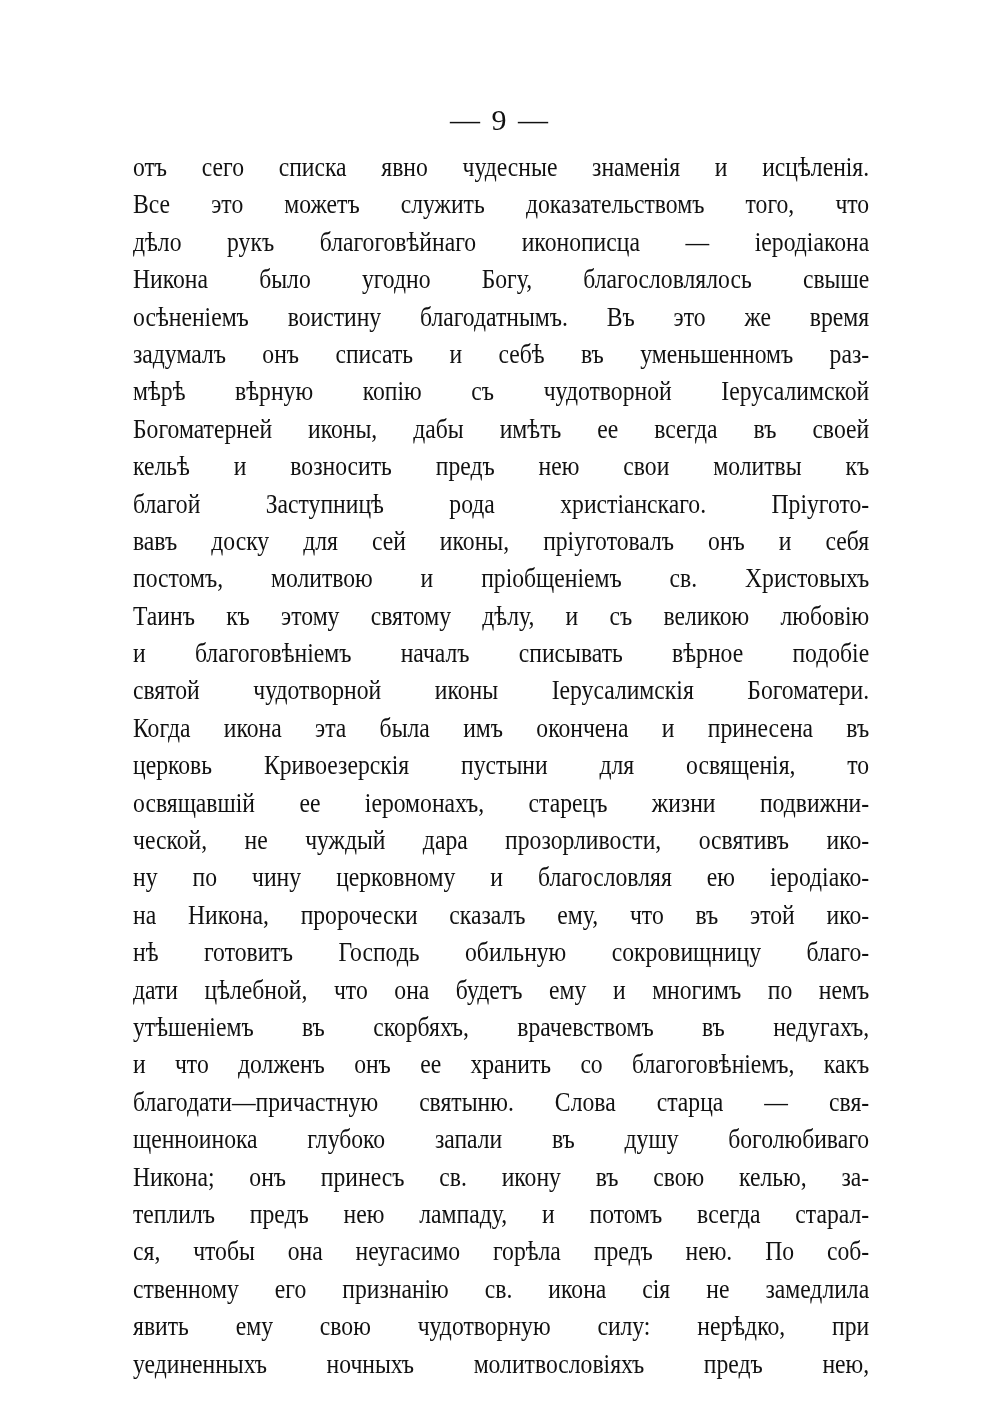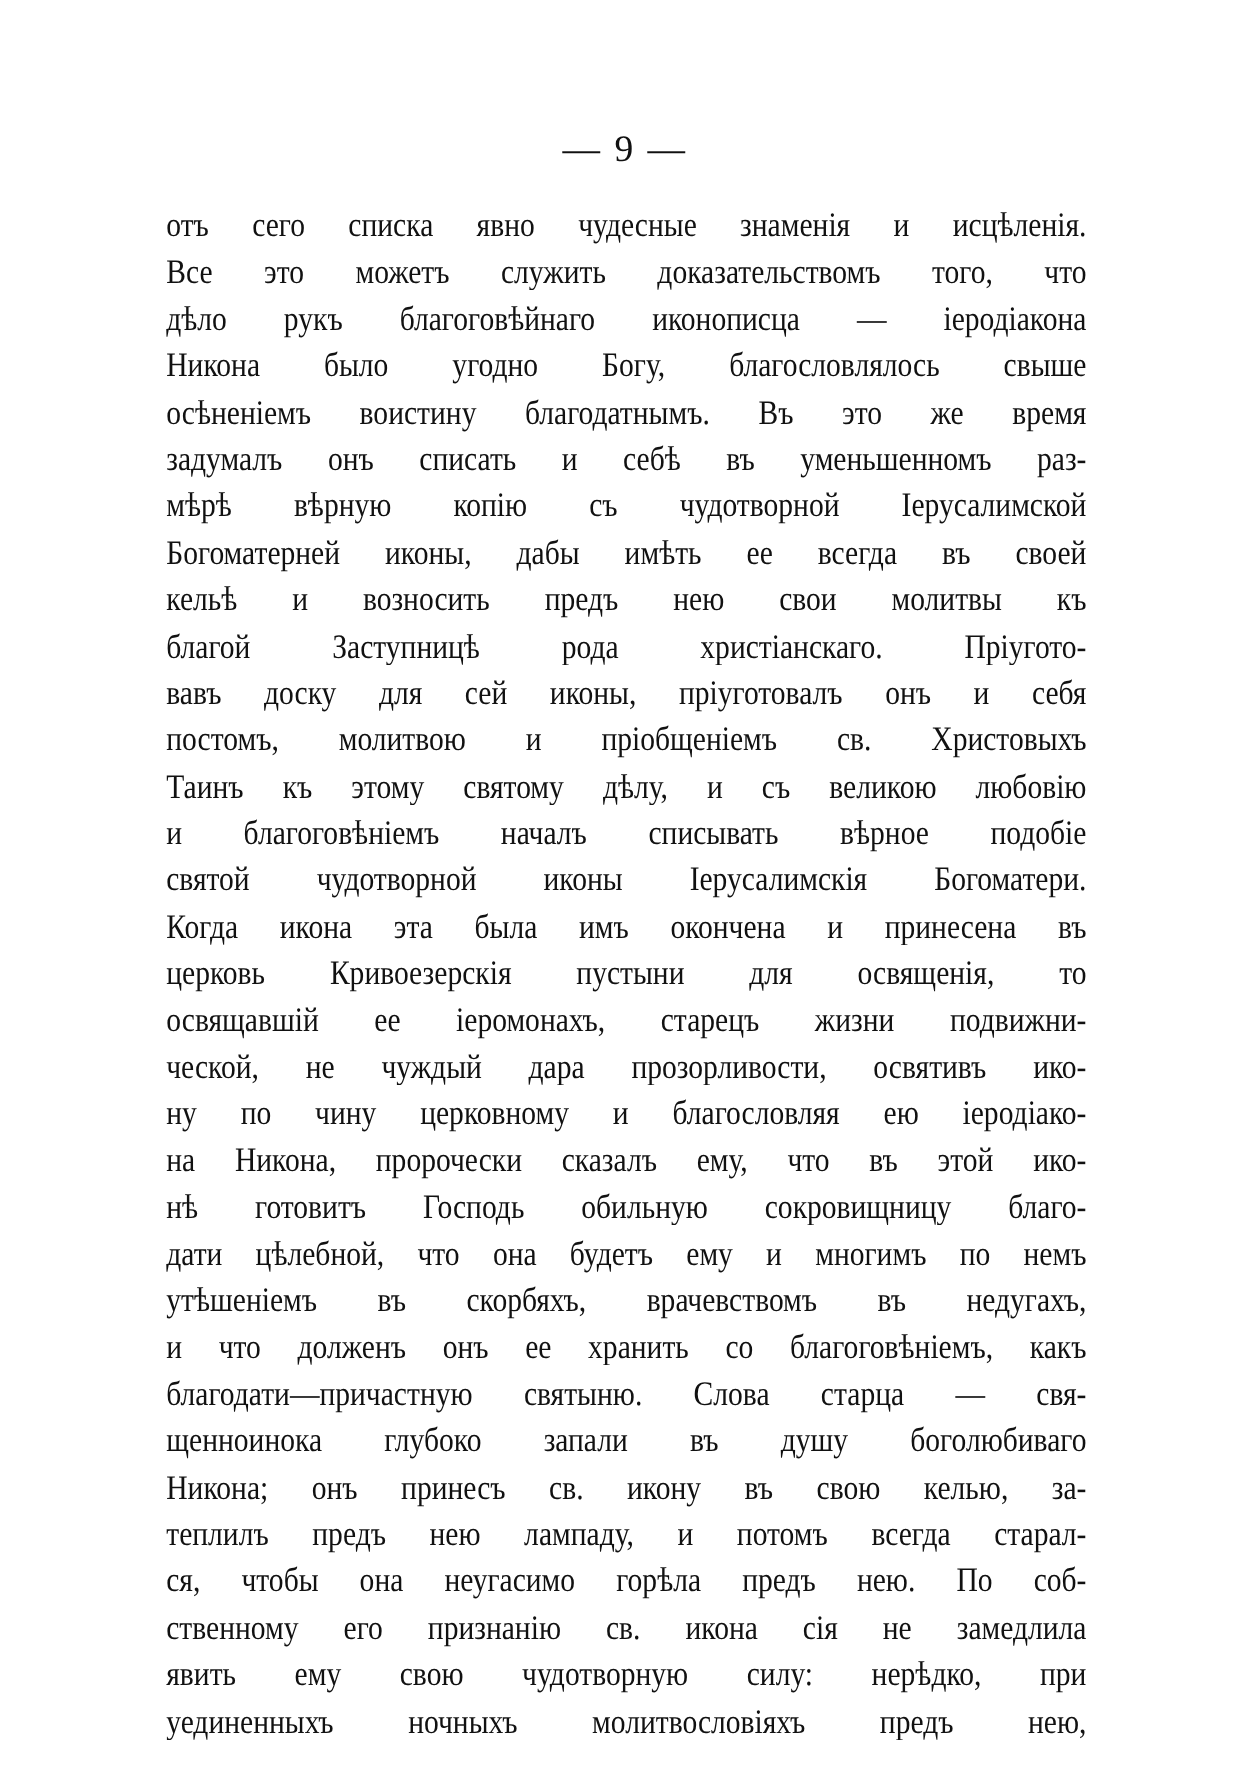--- a/index.html
+++ b/index.html
@@ -20,21 +20,21 @@
       top: 100px;
       left: 0;
       width: 1000px;
       text-align: center;
       font-size: 30px;
       line-height: 40px;
       letter-spacing: 2px;
     }
     .text-block {
       position: absolute;
-      top: 161px;
+      top: 148px;
       left: 133px;
       width: 736px;
     }
     .line {
       display: block;
       height: 37.4px;
       line-height: 37.4px;
       font-size: 27.5px;
       white-space: nowrap;
       text-align: justify;

